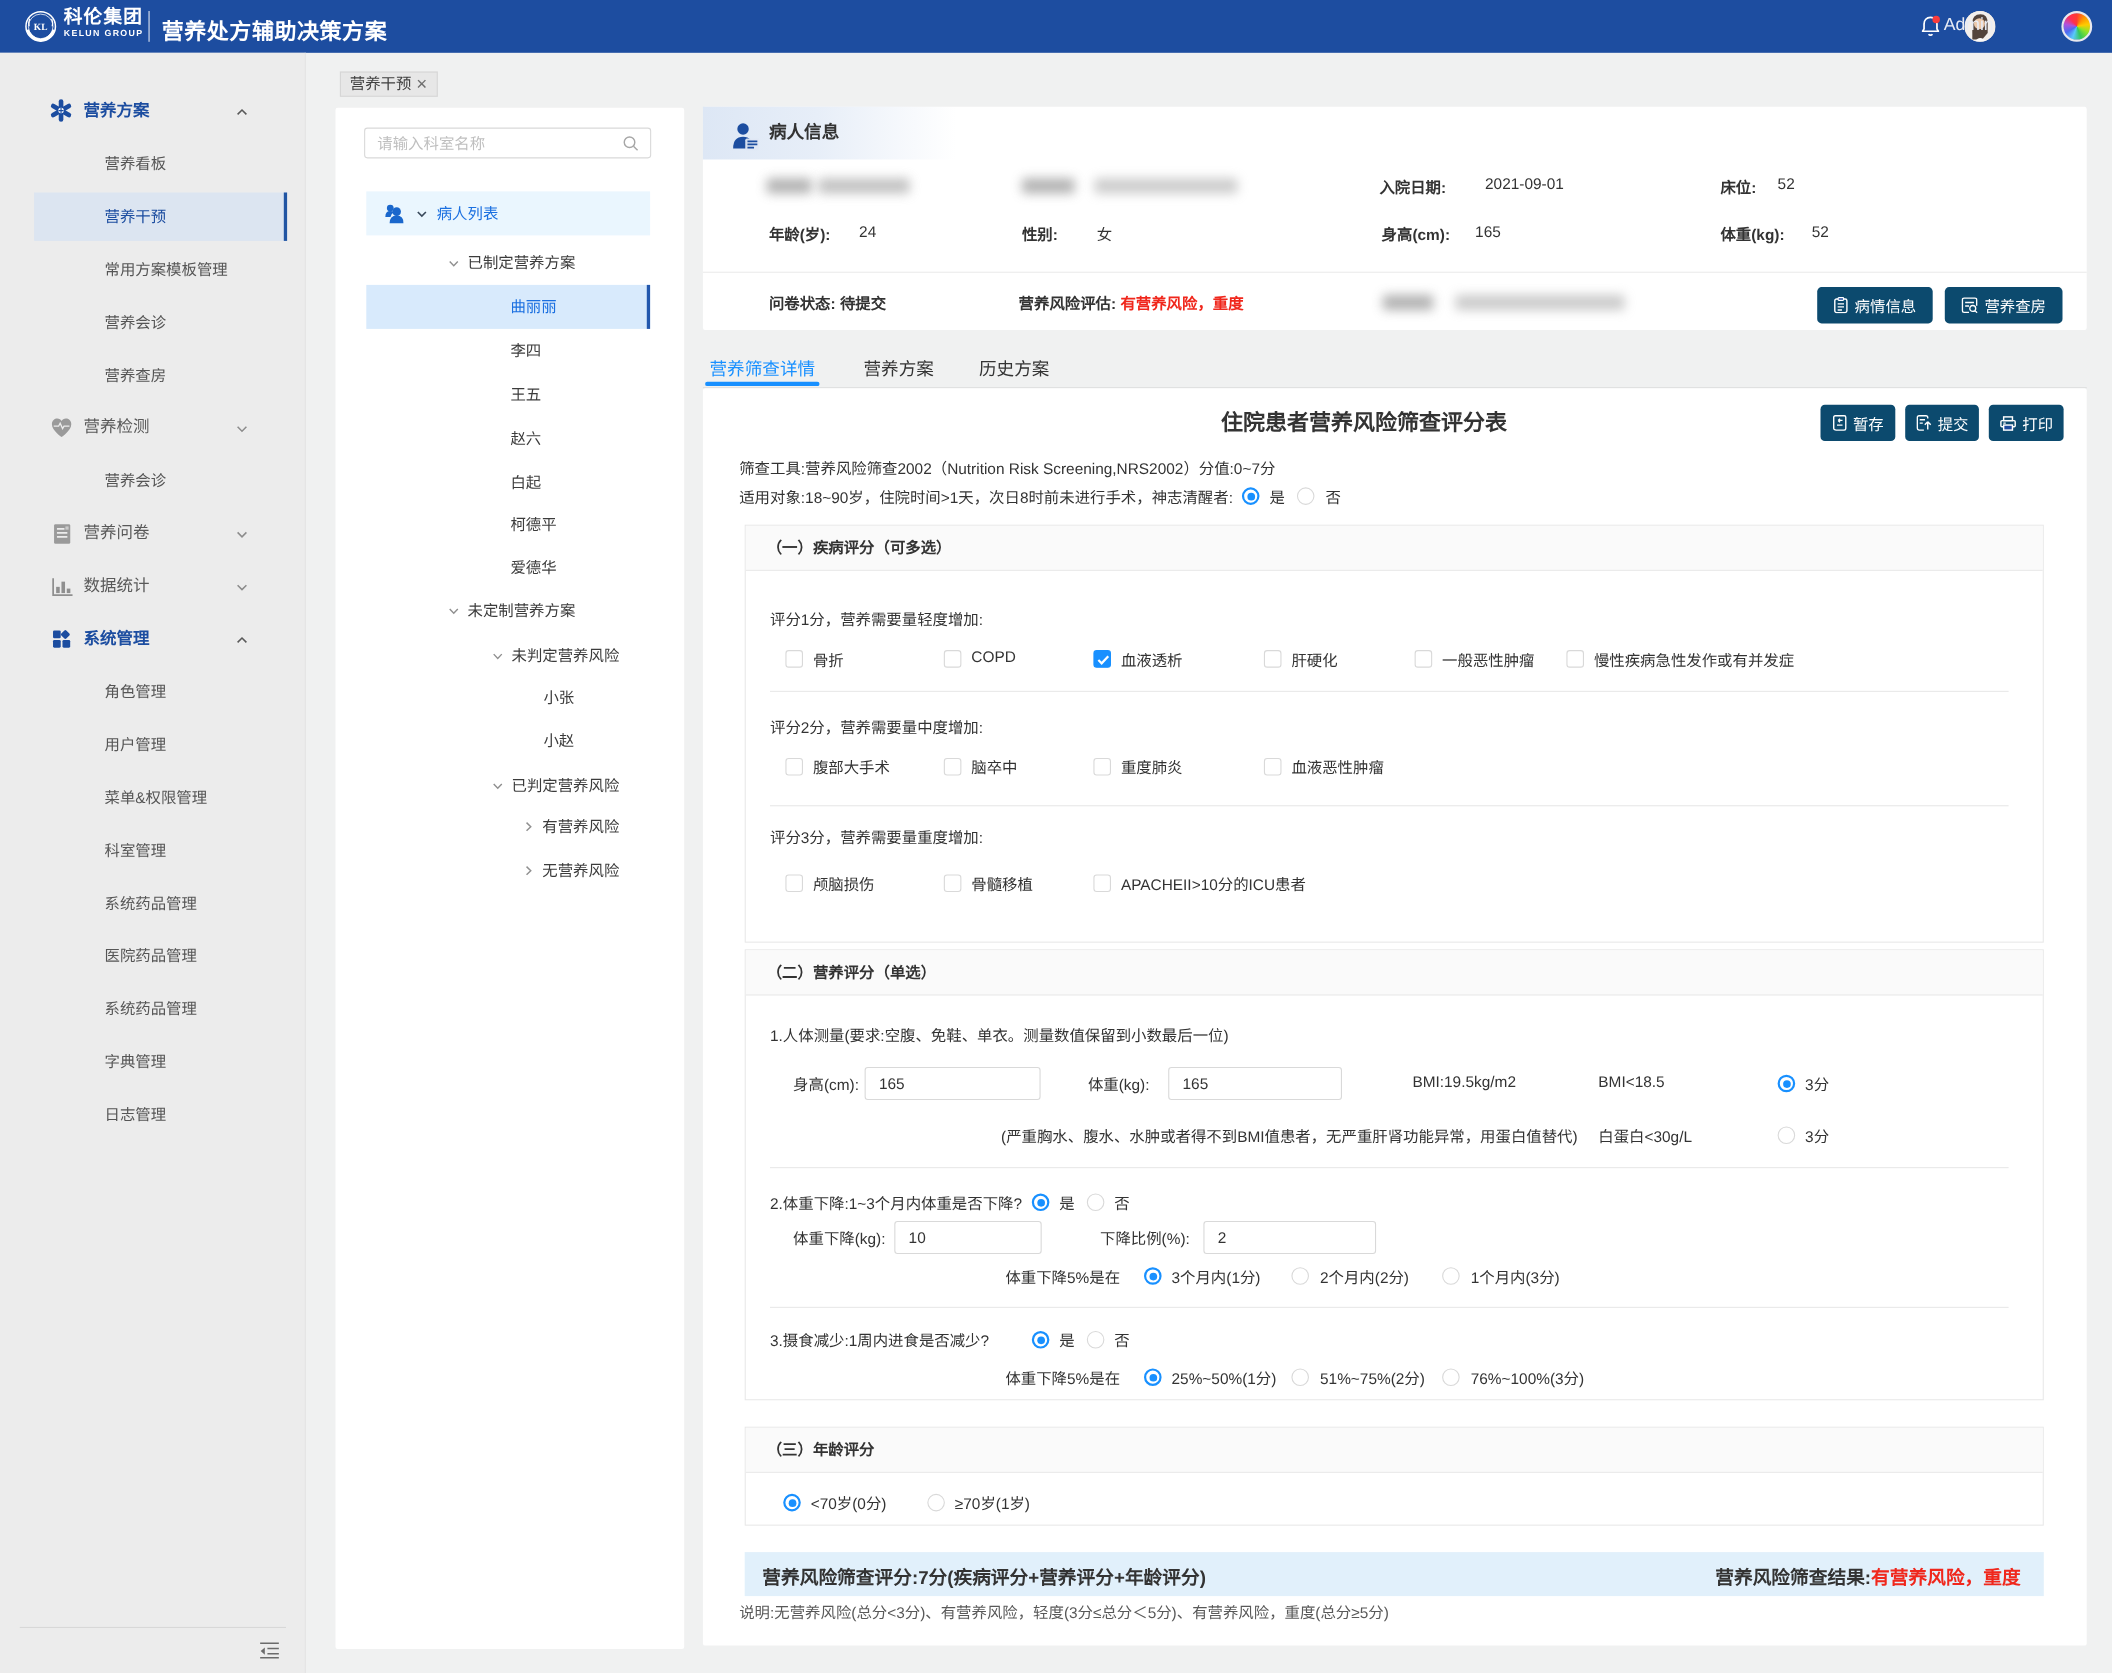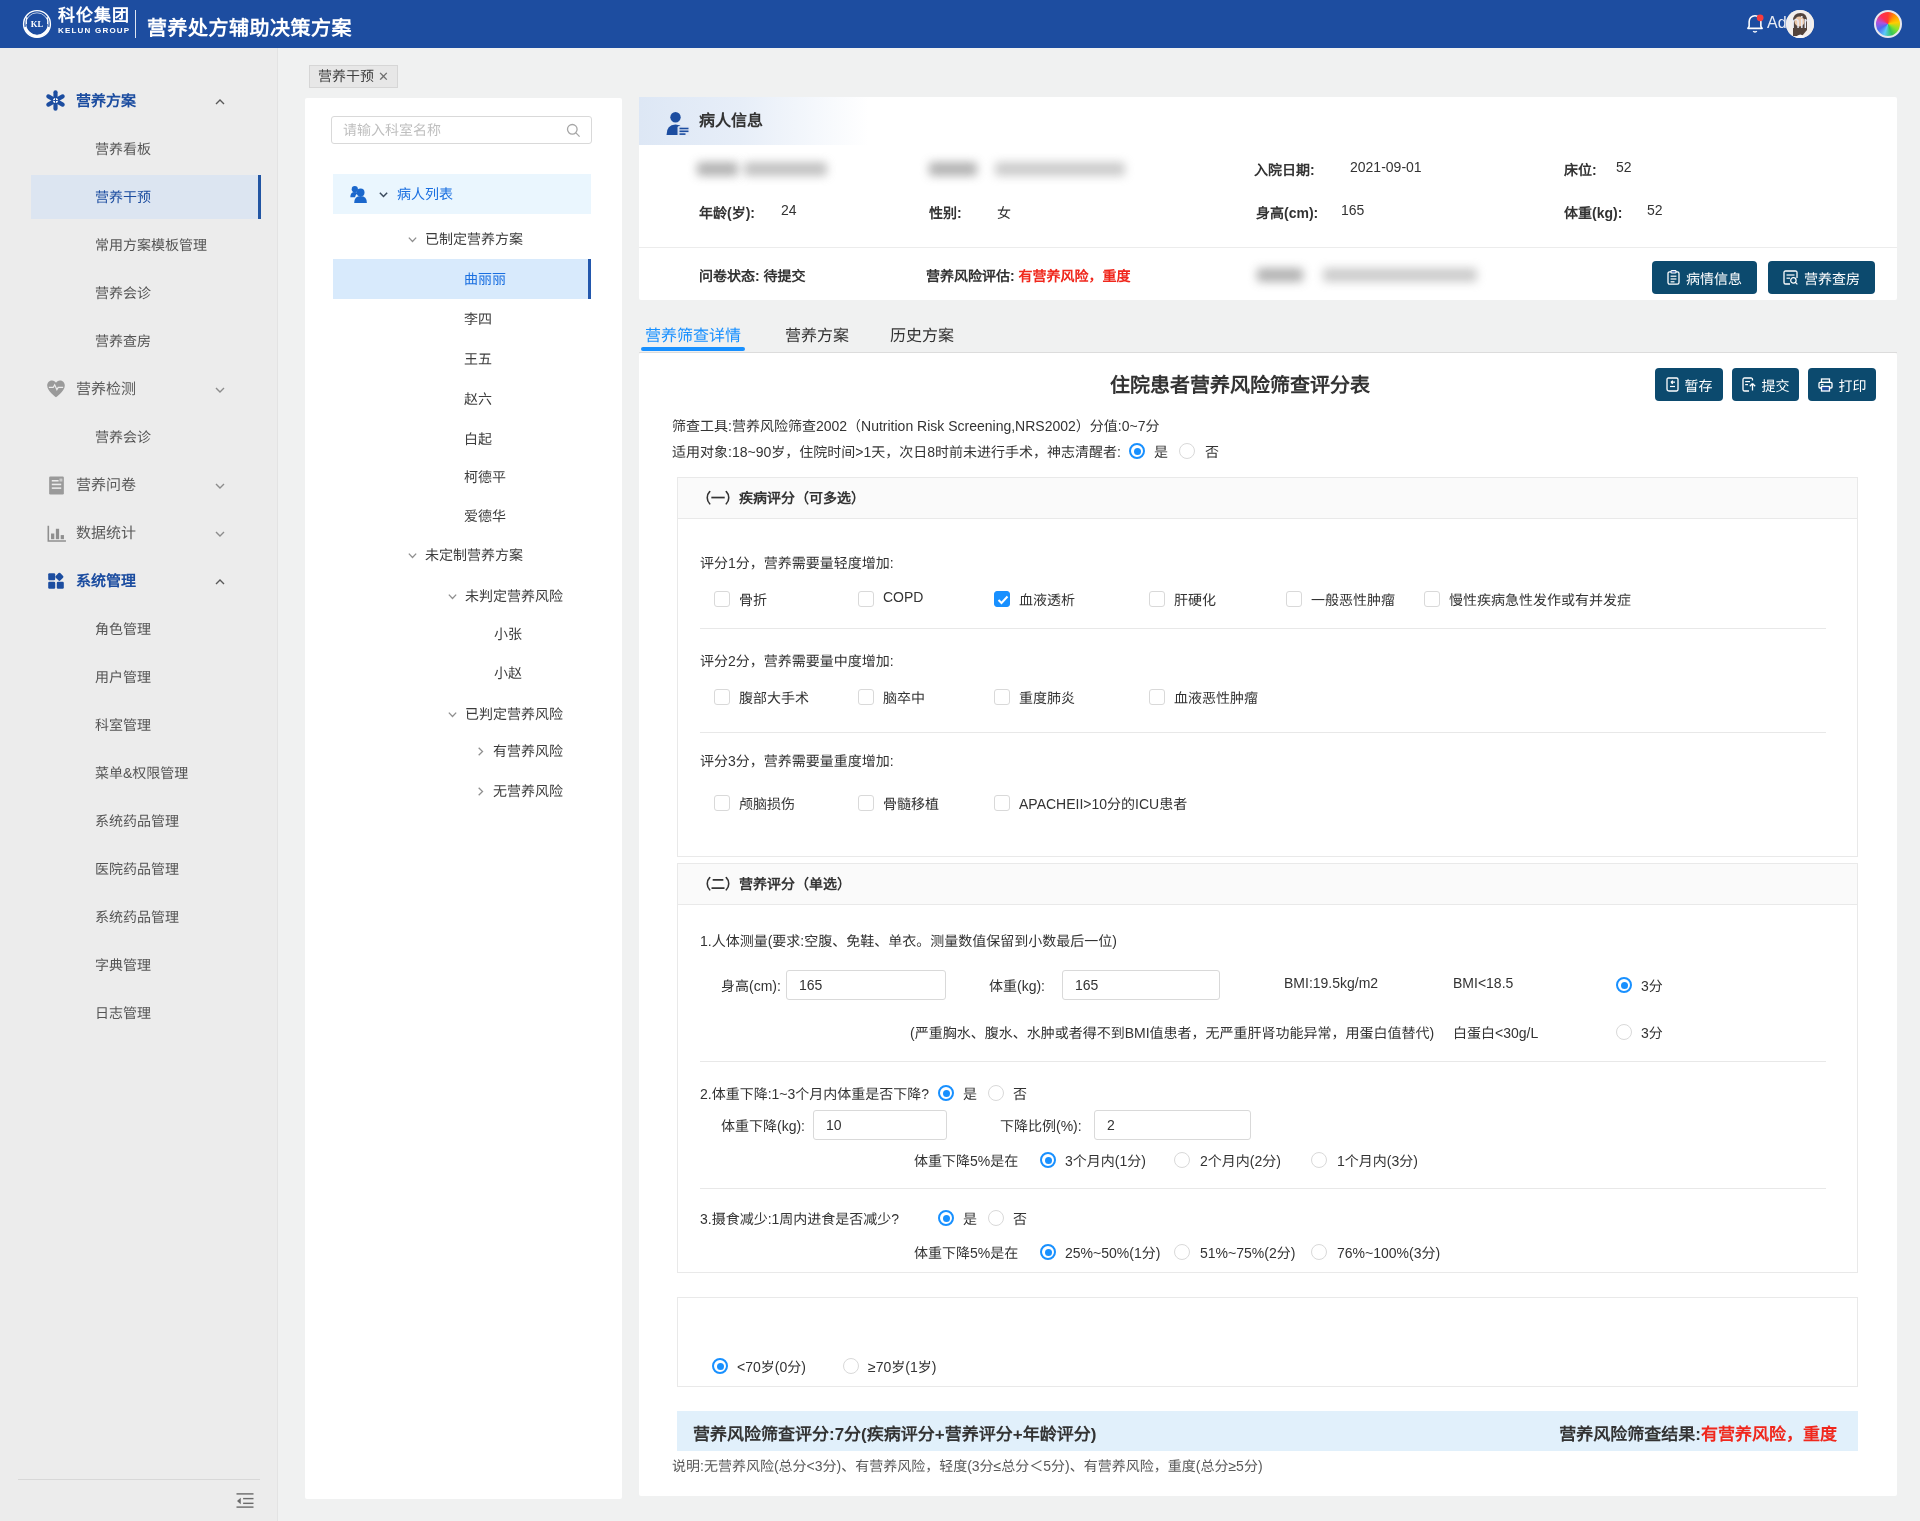--- a/index.html
+++ b/index.html
@@ -167,22 +167,22 @@
           <rect x="2.2" y="10.8" width="7" height="7" rx="1.2"></rect>
           <rect x="10.8" y="10.8" width="7" height="7" rx="1.2"></rect>
         </g>
       </svg>
     <svg class="m-arrow" viewBox="0 0 12 12">
         <path d="M2 8 L6 4 L10 8" fill="none" stroke="#595959" stroke-width="1.4"></path>
       </svg>
   </div>
   <div class="m-item m-sub">角色管理</div>
   <div class="m-item m-sub">用户管理</div>
+  <div class="m-item m-sub">菜单&amp;权限管理</div>
   <div class="m-item m-sub">科室管理</div>
-  <div class="m-item m-sub">菜单&amp;权限管理</div>
   <div class="m-item m-sub">系统药品管理</div>
   <div class="m-item m-sub">医院药品管理</div>
   <div class="m-item m-sub">系统药品管理</div>
   <div class="m-item m-sub">字典管理</div>
   <div class="m-item m-sub">日志管理</div>
   <div id="collapseLine"></div>
   <svg id="collapseIcon" viewBox="0 0 20 18">
       <g stroke="#6b6b6b" stroke-width="1.5">
         <line x1="1" y1="2" x2="19" y2="2"></line>
         <line x1="8" y1="7" x2="19" y2="7"></line>
@@ -462,20 +462,21 @@
     <div class="txt" style="left:236px;top:378px;">体重下降5%是在</div>
     <div class="radio on" style="left:362px;top:380px;"></div>
     <div class="txt" style="left:387px;top:378px;">25%~50%(1分)</div>
     <div class="radio" style="left:496px;top:380px;"></div>
     <div class="txt" style="left:522px;top:378px;">51%~75%(2分)</div>
     <div class="radio" style="left:633px;top:380px;"></div>
     <div class="txt" style="left:659px;top:378px;">76%~100%(3分)</div>
   </div>
 
   <div class="sect" style="top:944px;height:90px;">
+    <div class="sect-h">（三）年龄评分</div>
     <div class="radio on" style="left:34px;top:60px;"></div>
     <div class="txt" style="left:59px;top:58px;">&lt;70岁(0分)</div>
     <div class="radio" style="left:165px;top:60px;"></div>
     <div class="txt" style="left:190px;top:58px;">≥70岁(1岁)</div>
   </div>
 
   <div style="position:absolute;left:38px;top:1058px;width:1181px;height:40px;background:#e1f0fb;">
     <div class="txt" style="left:16px;top:9px;font-size:17px;font-weight:bold;">营养风险筛查评分:7分(疾病评分+营养评分+年龄评分)</div>
     <div class="txt" style="right:21px;top:9px;font-size:17px;font-weight:bold;">营养风险筛查结果:<span class="red">有营养风险，重度</span></div>
   </div>

